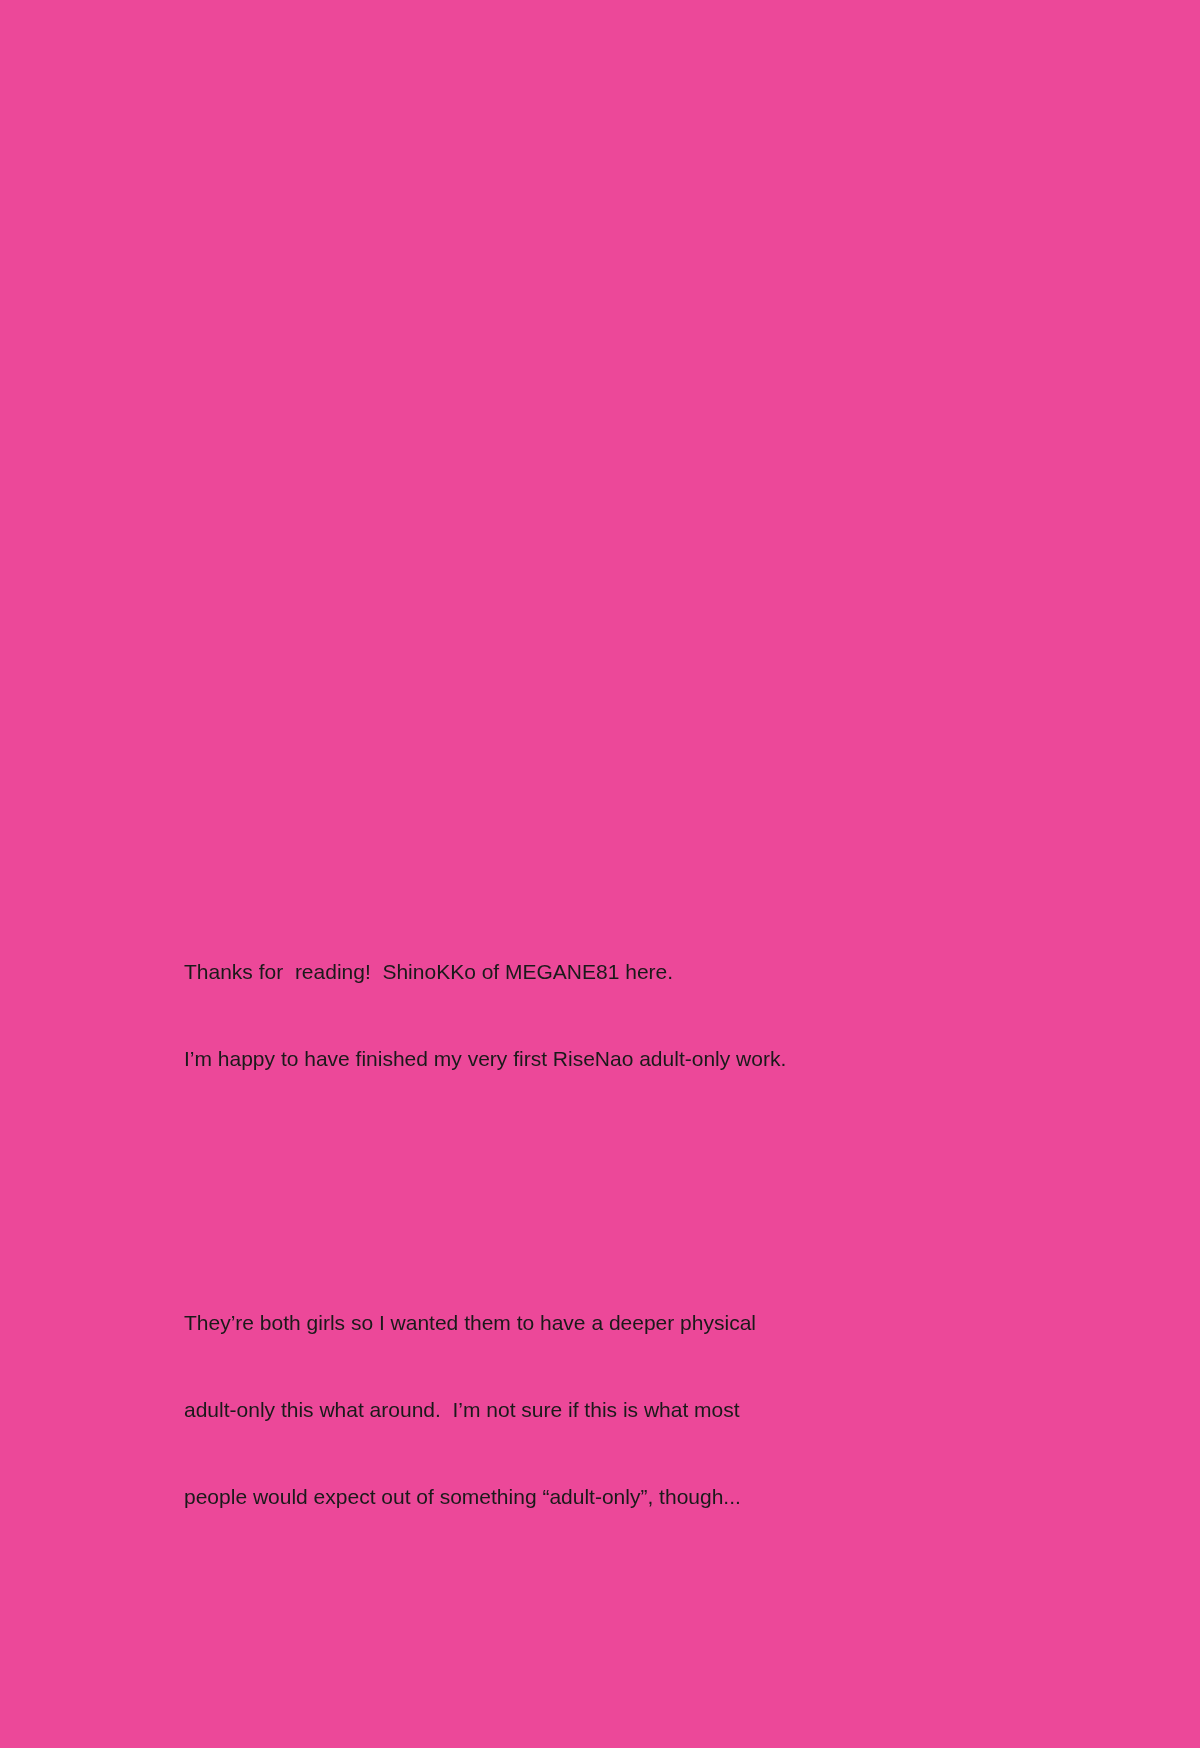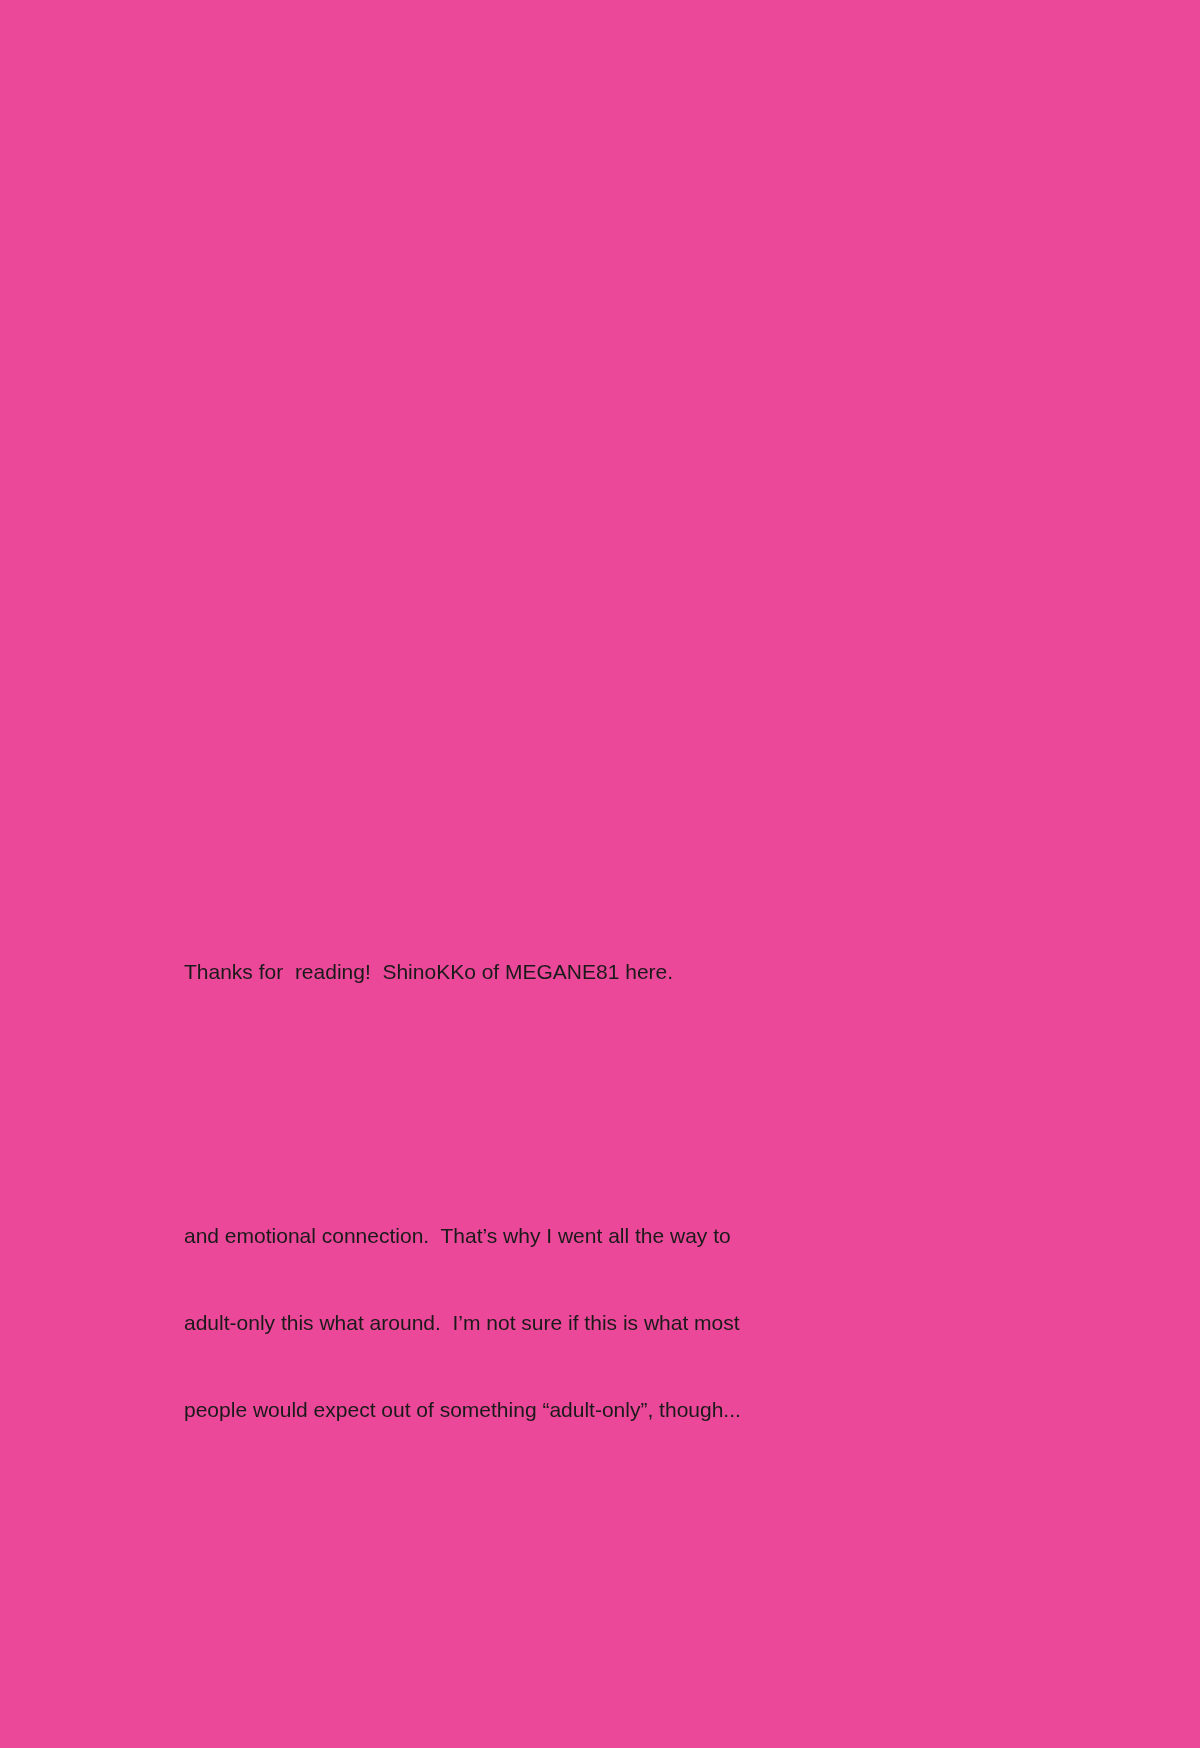--- a/index.html
+++ b/index.html
@@ -32,24 +32,25 @@
   }
 </style>
 </head>
 <body>
 
 <div class="page" style="background: #ec4899;">
   <div class="afterword" style="color: rgb(26, 26, 26);">
 
     <div class="para">
       <div class="line">Thanks for  reading!  ShinoKKo of MEGANE81 here.</div>
+      <div class="line">I’m happy to have finished my very first RiseNao adult-only work.</div>
     </div>
 
     <div class="para">
-      <div class="line">and emotional connection.  That’s why I went all the way to</div>
+      <div class="line">They’re both girls so I wanted them to have a deeper physical</div>
       <div class="line">adult-only this what around.  I’m not sure if this is what most</div>
       <div class="line">people would expect out of something “adult-only”, though...</div>
     </div>
 
     
 
     
 
     
 

